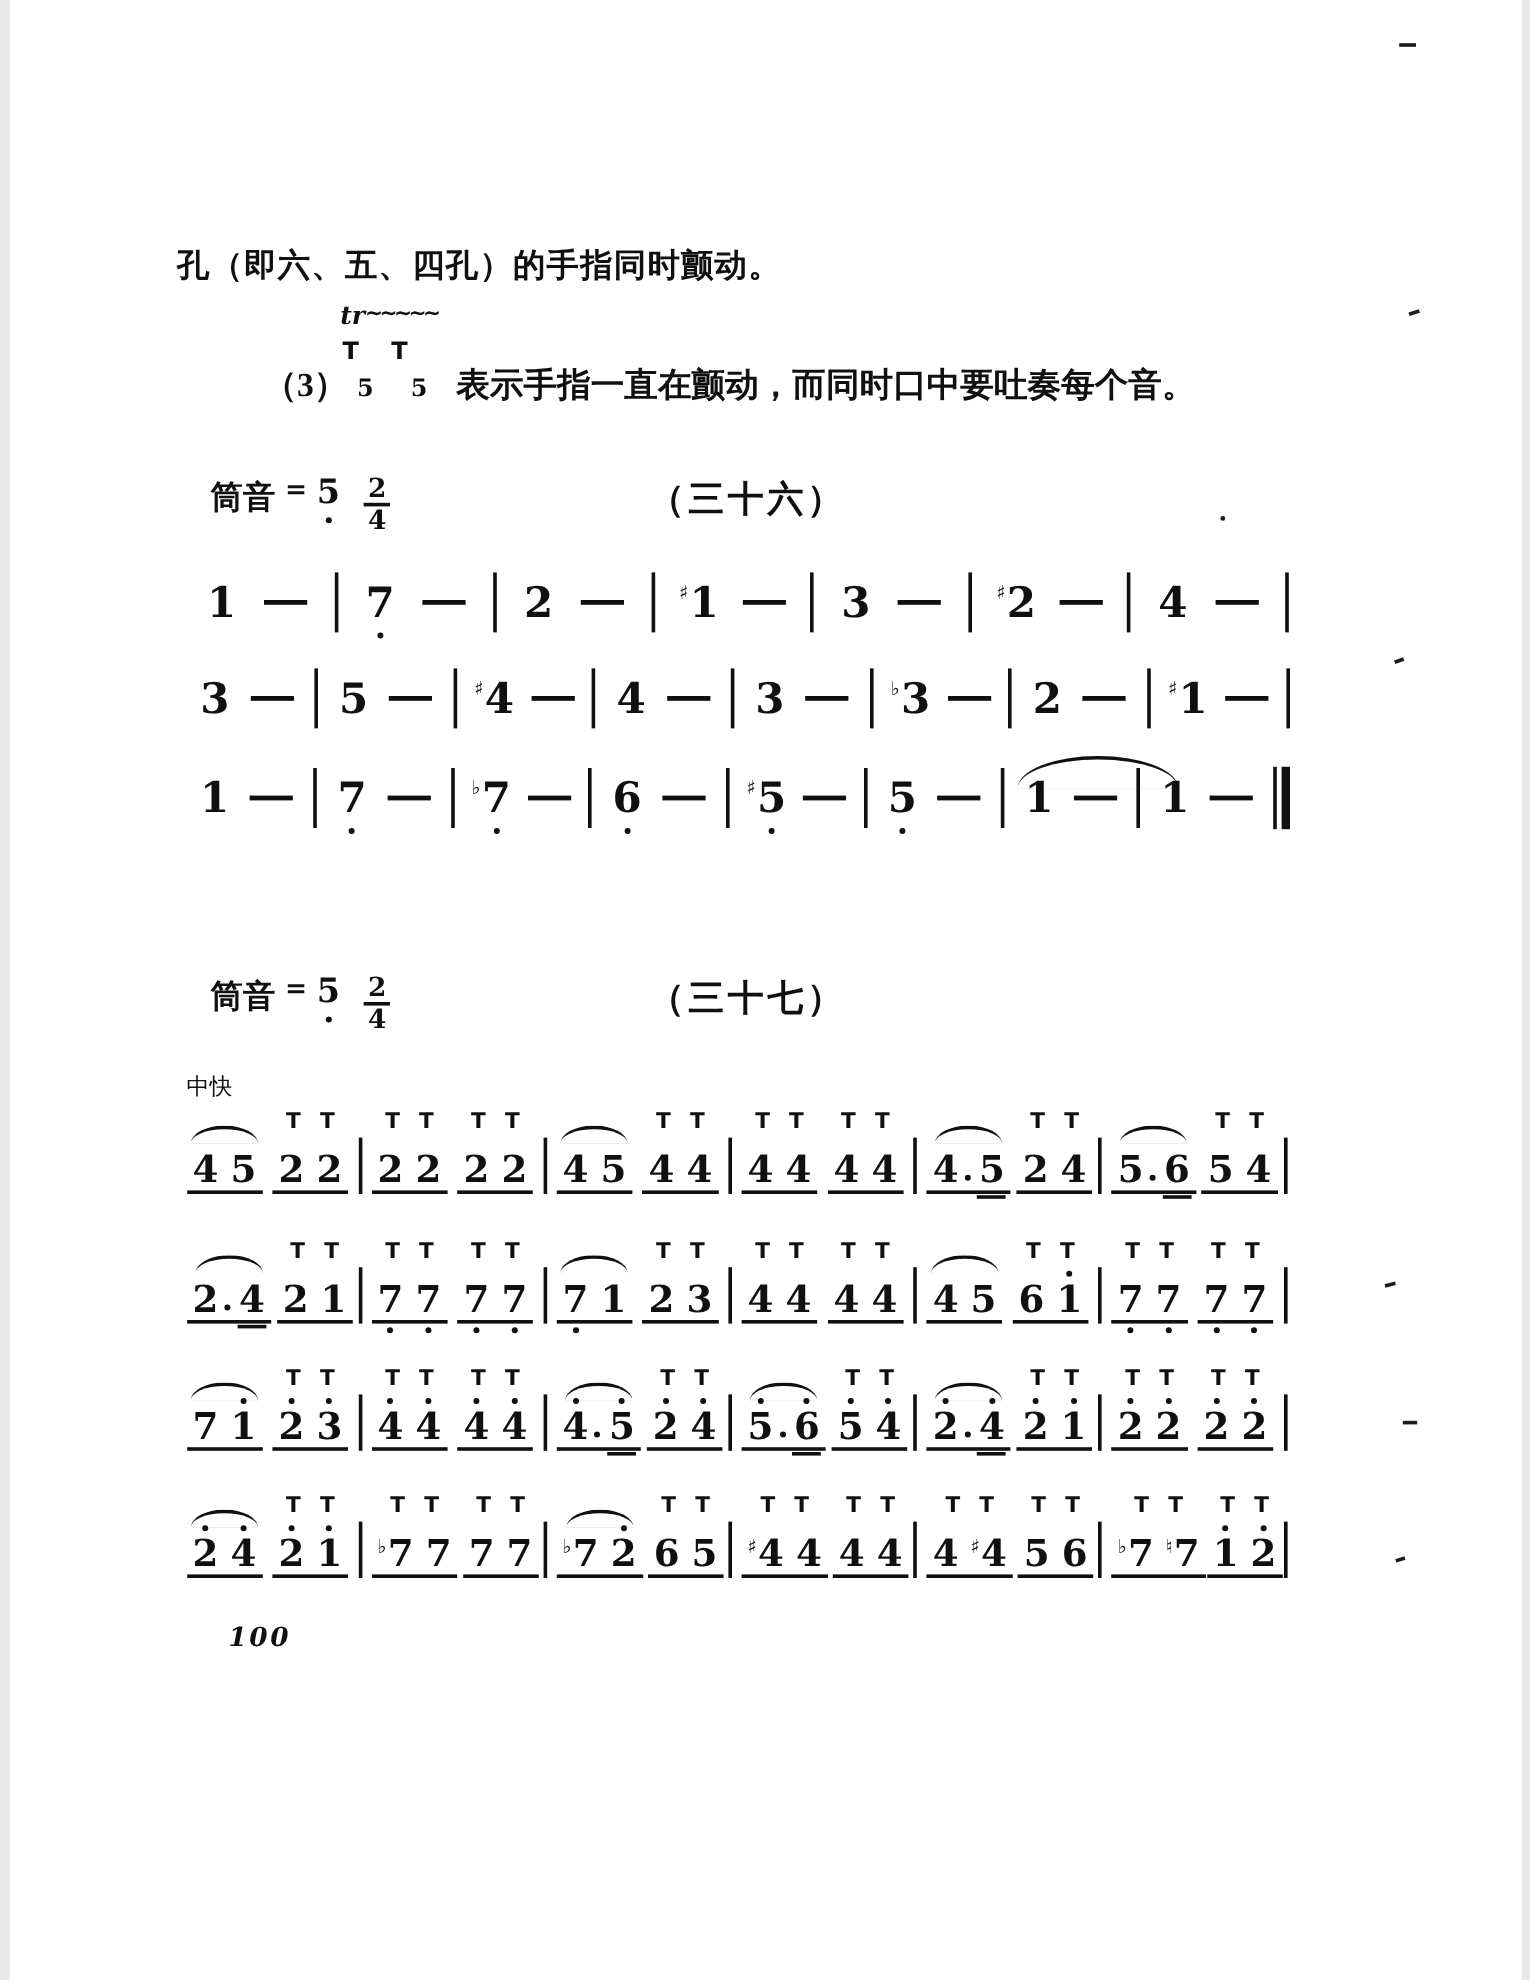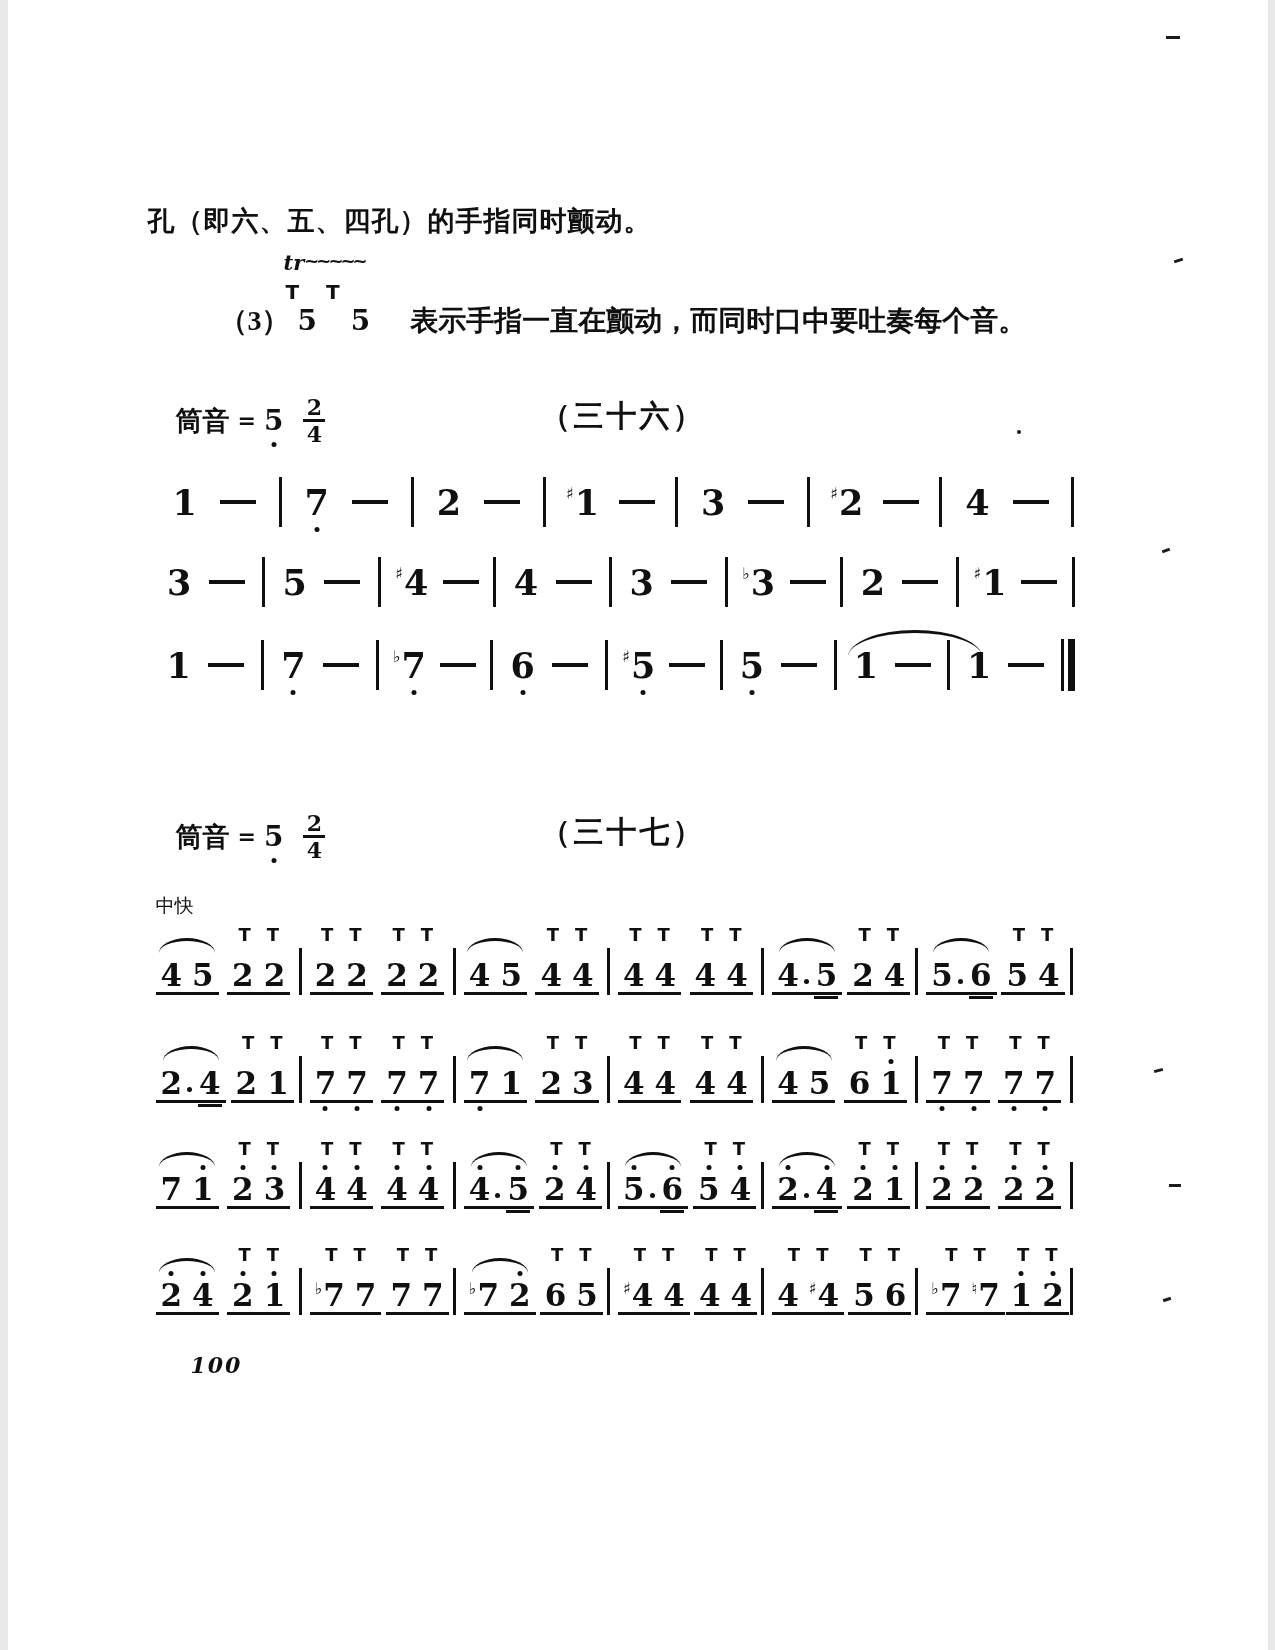--- a/index.html
+++ b/index.html
@@ -8,22 +8,22 @@
     font-family:"Liberation Serif",serif;color:#101010;overflow:hidden;
     margin:0 auto;
   }
   .abs{position:absolute;}
   .cn{font-weight:700;}
   .para{font-size:27px;letter-spacing:1px;font-weight:700;}
   .trmark{font-family:"DejaVu Serif",serif;font-style:italic;font-weight:700;font-size:21px;}
   .trwave{font-family:"DejaVu Sans",sans-serif;font-weight:700;font-size:18px;letter-spacing:-3px;position:relative;top:-3px;}
   .ttrow{font-family:"DejaVu Sans",sans-serif;font-weight:700;font-size:20px;letter-spacing:10px;}
   .item3{display:flex;align-items:baseline;font-size:28px;font-weight:700;}
-  .item3 .notes{font-family:"DejaVu Serif",serif;font-weight:700;font-size:28px;letter-spacing:12px;margin:0 28px 0 8px;}
-  .keyline{display:flex;align-items:center;gap:8px;font-weight:700;}
+  .item3 .notes{font-family:"DejaVu Serif",serif;font-weight:700;font-size:20px;letter-spacing:12px;margin:0 12px 0 8px;}
+  .keyline{display:flex;gap:8px;font-weight:700;}
   .key-label{font-size:27px;}
   .key-eq{font-family:"DejaVu Sans",sans-serif;font-weight:700;font-size:22px;}
   .timesig{display:inline-flex;flex-direction:column;align-items:center;margin-left:12px;}
   .timesig span{font-family:"DejaVu Serif",serif;font-weight:700;font-size:22px;line-height:1;}
   .ts-line{width:22px;height:3px;background:#101010;margin:1px 0;}
   .extitle{font-size:30px;font-weight:700;letter-spacing:3px;}
   .tempo{font-size:19px;font-weight:400;}
   .pageno{font-family:"DejaVu Serif",serif;font-style:italic;font-weight:700;font-size:22px;letter-spacing:2px;}
 
   

